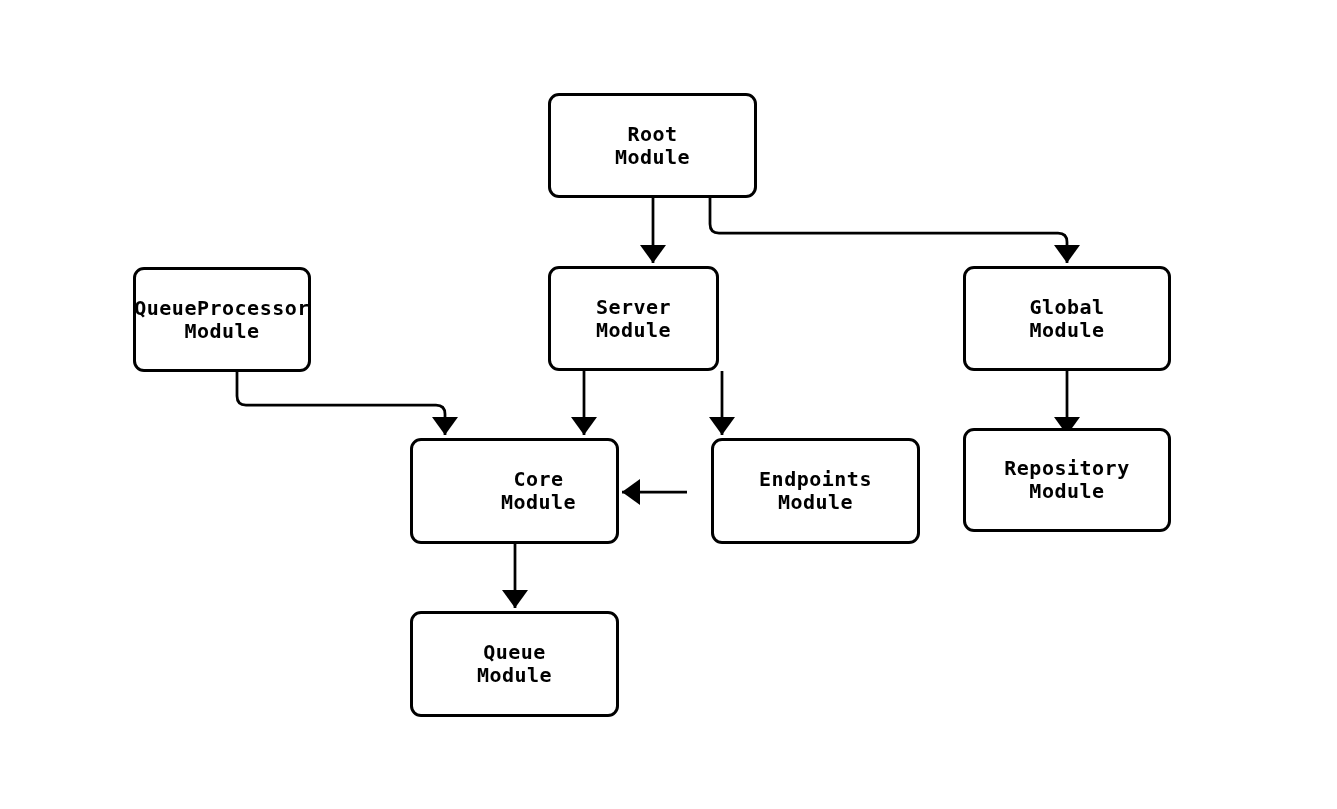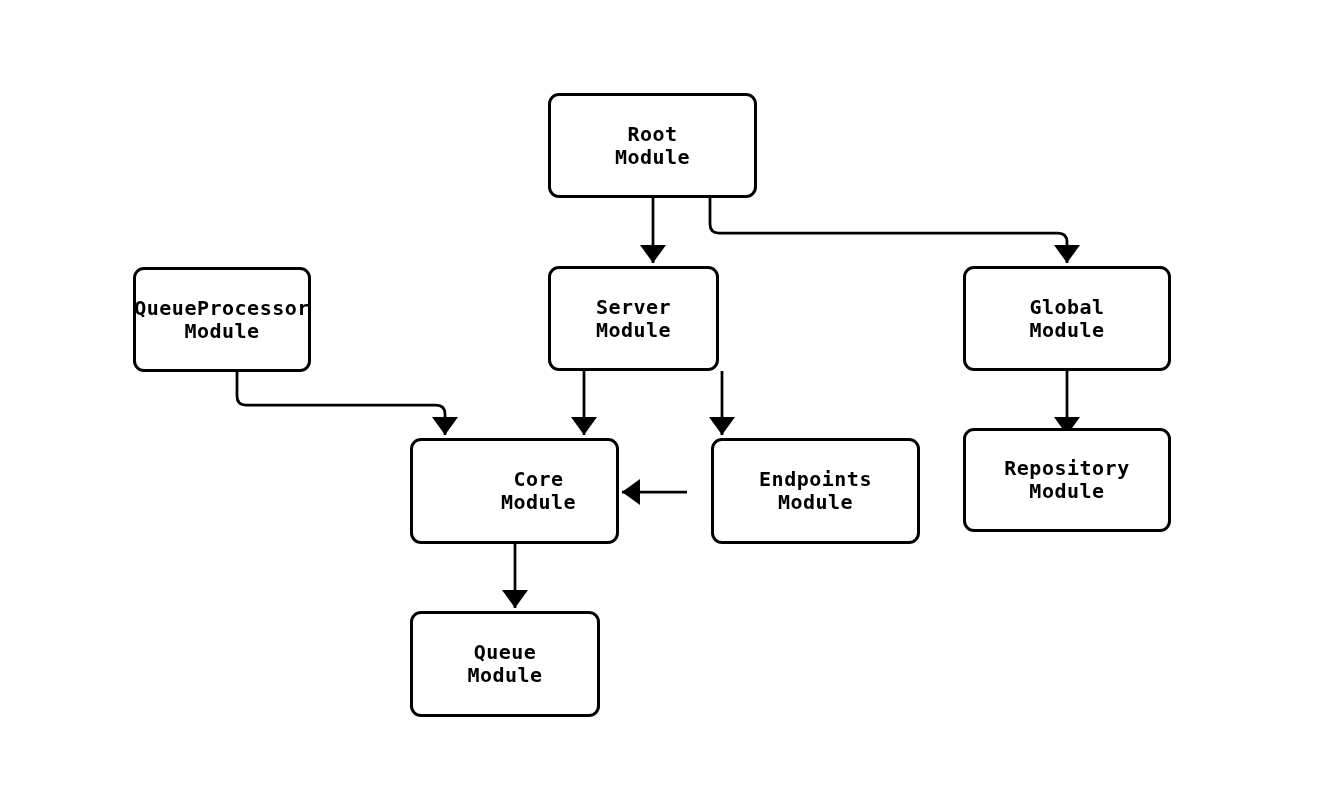--- a/index.html
+++ b/index.html
@@ -44,21 +44,21 @@
     letter-spacing: 0.5px;
   }
   
   #node-root        { left: 548px;  top: 93px;  width: 209px; height: 105px; }
   #node-queueproc   { left: 133px;  top: 267px; width: 178px; height: 105px; }
   #node-server      { left: 548px;  top: 266px; width: 171px; height: 105px; }
   #node-global      { left: 963px;  top: 266px; width: 208px; height: 105px; }
   #node-core        { left: 410px;  top: 438px; width: 209px; height: 106px; padding-left: 48px; }
   #node-endpoints   { left: 687px;  top: 438px; width: 209px; height: 106px; margin-left: 24px; }
   #node-repository  { left: 963px;  top: 428px; width: 208px; height: 104px; }
-  #node-queue       { left: 410px;  top: 611px; width: 190px; height: 106px; }
+  #node-queue       { left: 410px;  top: 611px; width: 209px; height: 106px; }
 
   .edge {
     fill: none;
     stroke: #000000;
     stroke-width: 2.75;
   }
 </style>
 </head>
 <body>
 

